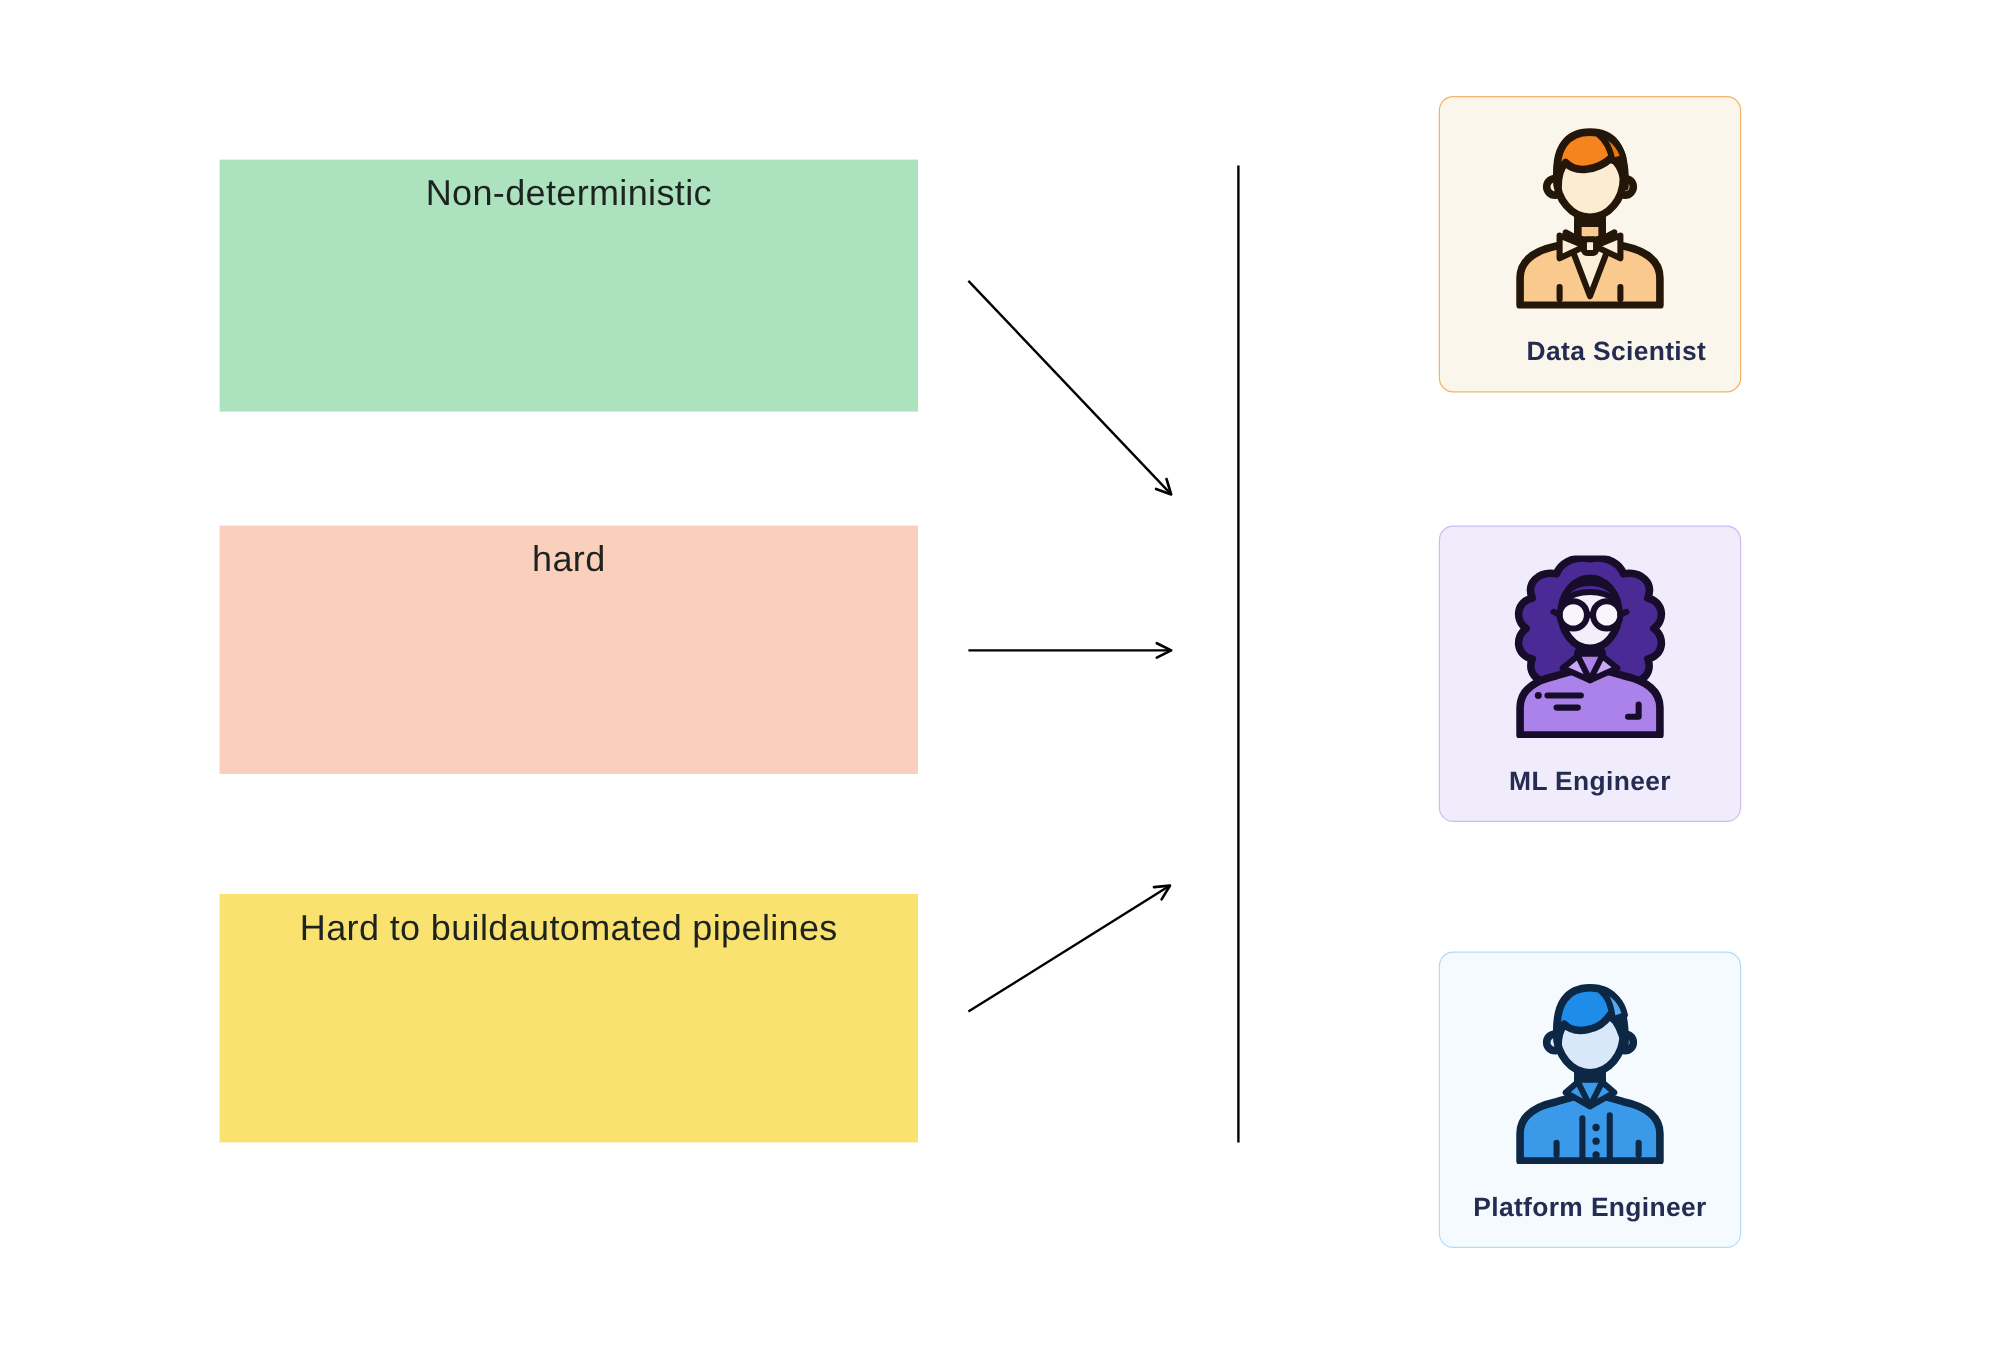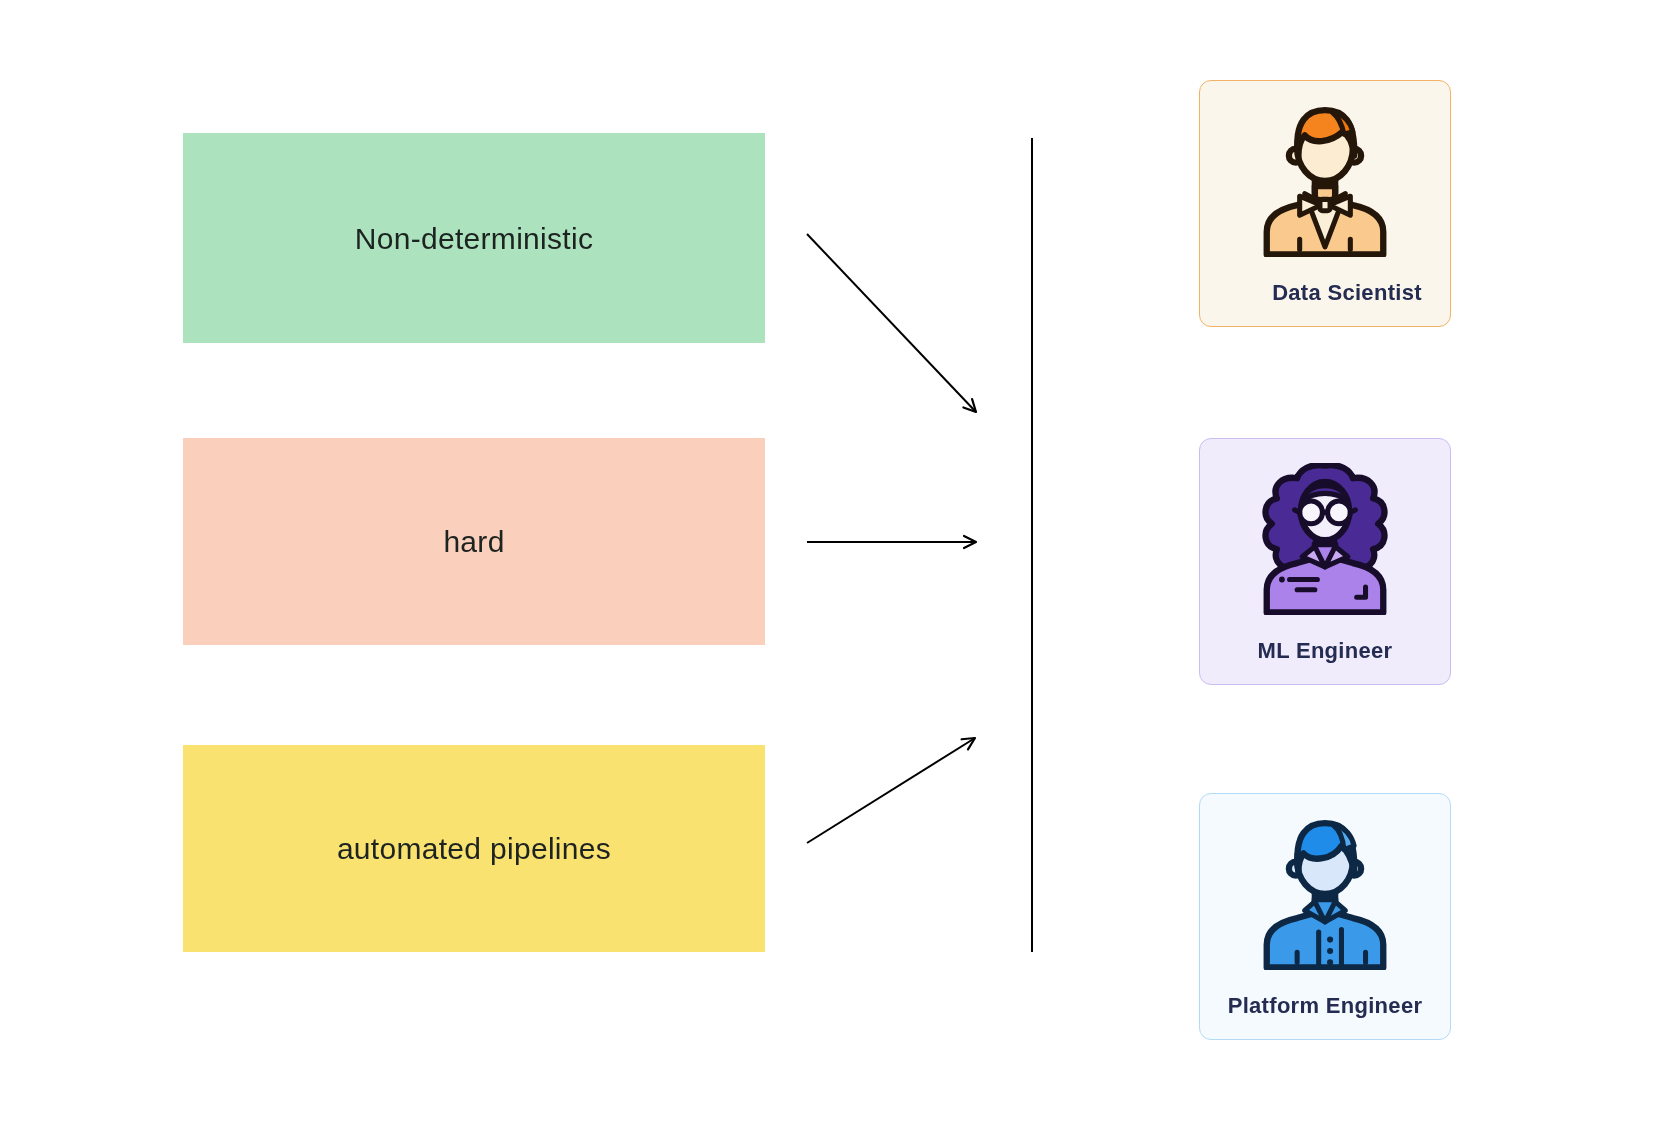--- a/index.html
+++ b/index.html
@@ -11,21 +11,21 @@
 
   
   .connectors { position:absolute; left:0; top:0; width:1667px; height:1124px; }
   .connectors line { stroke:var(--connector,#000); stroke-width:2; }
   .arrowhead-path { stroke:var(--connector,#000); stroke-width:2.2; fill:none;
     stroke-linecap:round; stroke-linejoin:round; }
 
   
   .challenge-box {
     position:absolute; left:183px; width:582px;
-    display:flex; flex-direction:column; justify-content:center;
+    display:flex; justify-content:center;
     text-align:center; font-size:30px; font-weight:500; letter-spacing:.3px;
   }
   .challenge-box .box-line { line-height:57px; }
   .box-1 { top:133px; height:210px; }
   .box-2 { top:438px; height:207px; }
   .box-3 { top:745px; height:207px; }
 
   
   .persona-card {
     position:absolute; left:1199px; width:252px; height:247px;
@@ -63,20 +63,21 @@
 
   <div class="challenge-box box-1" style="background: rgb(172, 227, 190); color: rgb(29, 35, 32);">
     <div class="box-line">Non-deterministic</div>
   </div>
 
   <div class="challenge-box box-2" style="background: rgb(250, 208, 188); color: rgb(29, 35, 32);">
     <div class="box-line">hard</div>
   </div>
 
   <div class="challenge-box box-3" style="background: rgb(250, 226, 113); color: rgb(29, 35, 32);">
+    <div class="box-line">Hard to build</div>
     <div class="box-line">automated pipelines</div>
   </div>
 
   <div class="persona-card card-1" style="background: rgb(251, 246, 235); border-color: rgb(242, 178, 103); --outline: #241608; --hair: #F5831E; --hair2: #ED760D; --skin: #FCEDD2; --shirt: #F9C98E; --detail: #FBEFD9;">
     <svg class="avatar" viewBox="0 0 120 120" xmlns="http://www.w3.org/2000/svg">
       <g>
         <rect x="52" y="50" width="16" height="22" rx="3" style="fill:var(--skin);stroke:var(--outline);stroke-width:5"></rect>
       </g>
       <g>
         <path d="M14,118 L14,100 C14,88 24,82 38,79 L52,75 L52,64 L68,64 L68,75 L82,79 C96,82 106,88 106,100 L106,118 Z" style="fill:var(--shirt);stroke:var(--outline);stroke-width:5"></path>

